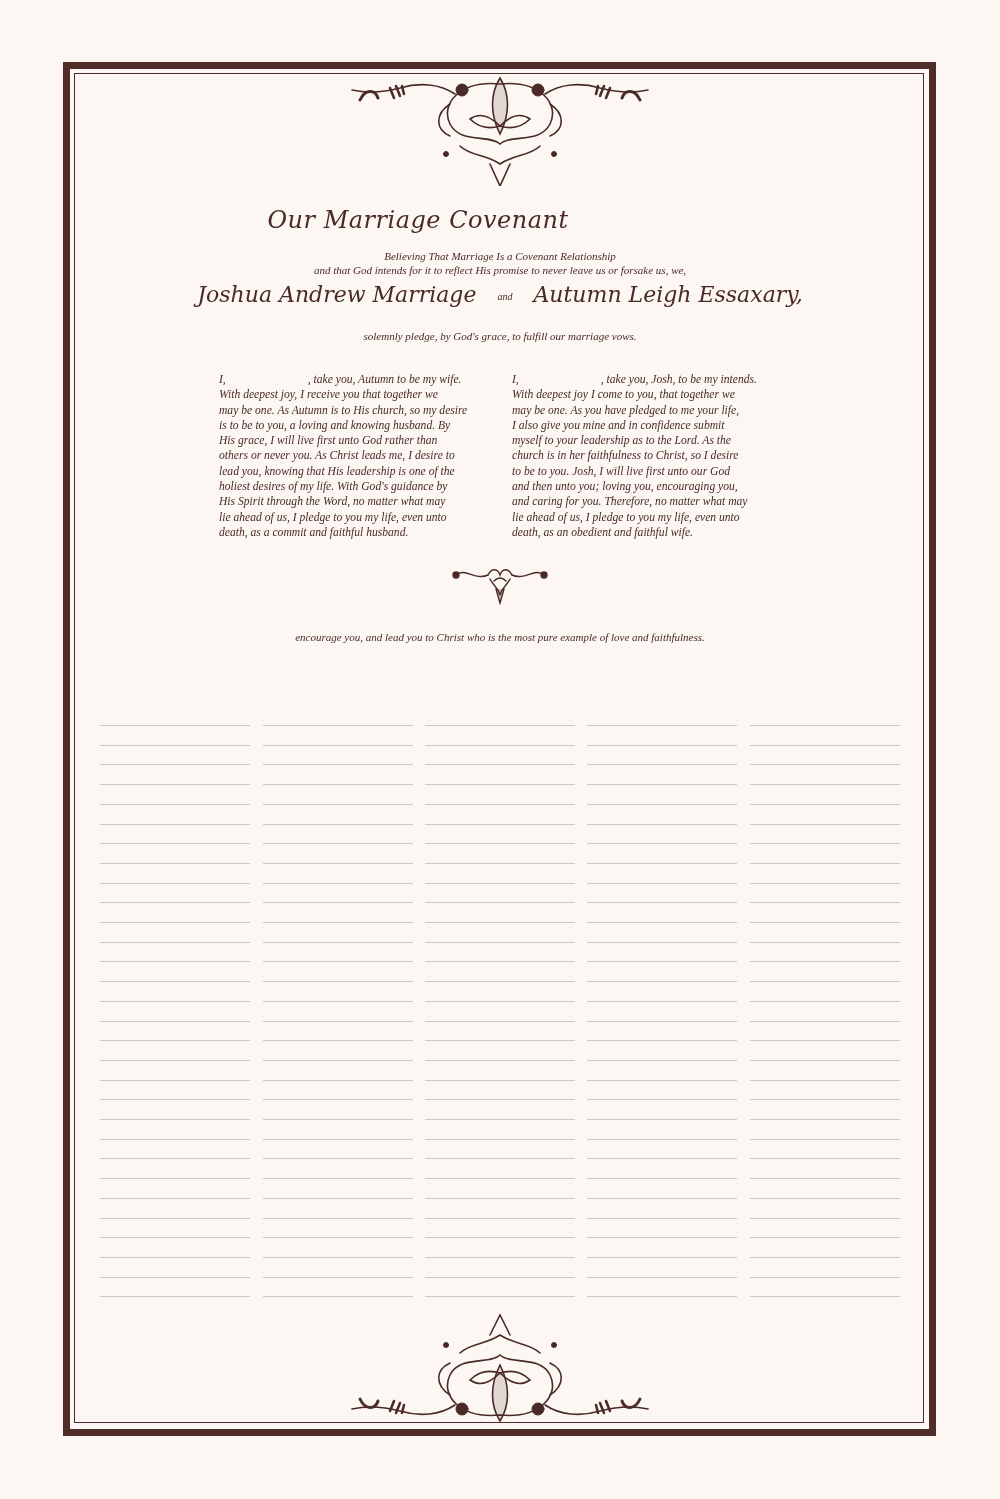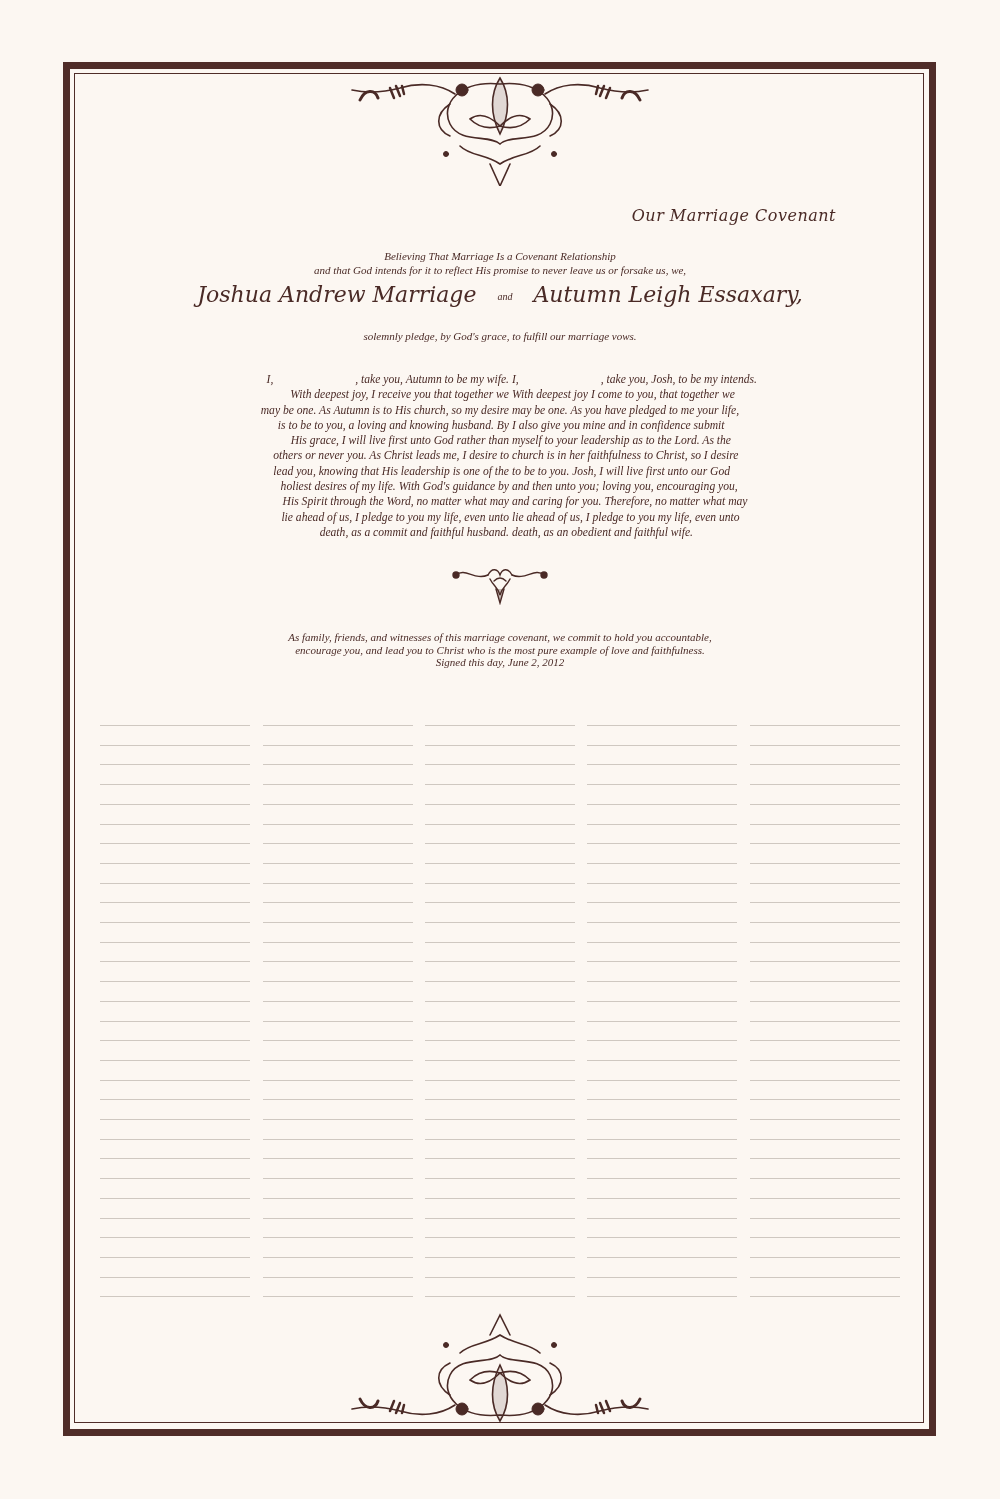--- a/index.html
+++ b/index.html
@@ -45,24 +45,24 @@
       left: 450px;
       top: 565px;
       width: 100px;
       height: 40px;
     }
     .title {
       position: absolute;
       top: 206px;
       left: 0;
       width: 836px;
-      text-align: right;
+      text-align: center;
       font-family: "DejaVu Serif", serif;
       font-style: italic;
-      font-size: 16px;
+      font-size: 24px;
       color: #4a2a26;
       letter-spacing: 0.5px;
     }
     .subtitle {
       position: absolute;
       left: 0;
       width: 1000px;
       text-align: center;
       font-family: "Liberation Serif", serif;
       font-style: italic;
@@ -102,21 +102,21 @@
     .vow {
       position: absolute;
       top: 372px;
       width: 290px;
       font-family: "Liberation Serif", serif;
       font-style: italic;
       font-size: 11.6px;
       line-height: 15.3px;
       color: #4a2a26;
     }
-    .vow-groom { left: 219px; text-align: right; }
+    .vow-groom { left: 219px; }
     .vow-bride { left: 512px; }
     .vow .line { display: block; white-space: nowrap; }
     .vow .blank { display: inline-block; width: 82px; }
     .witness {
       position: absolute;
       top: 631px;
       left: 0;
       width: 1000px;
       text-align: center;
       font-family: "Liberation Serif", serif;
@@ -226,23 +226,21 @@
     <path d="M6 10 C15 2 25 16 38 10"></path>
     <path d="M94 10 C85 2 75 16 62 10"></path>
     <path d="M38 10 C42 2 48 4 50 10 C52 4 58 2 62 10"></path>
     <path d="M40 14 C44 22 48 22 50 30 C52 22 56 22 60 14"></path>
     <path d="M46 24 L50 38 L54 24" fill="#4a2a26" fill-opacity="0.3"></path>
     <path d="M44 16 C48 12 52 12 56 16"></path>
   </svg>
 </div>
 
 <div class="witness">
-  <span>As family, friends, and witnesses of this marriage covenant, we commit to hold you accountable,</span>
   <span>encourage you, and lead you to Christ who is the most pure example of love and faithfulness.</span>
-  <span>Signed this day, June 2, 2012</span>
 </div>
 
 <div class="sig-grid" id="sig-grid">
     <div class="sig-col" style="left: 0px;">
       <div class="sig-line" style="top: 0px;"></div>
       <div class="sig-line" style="top: 19.7px;"></div>
       <div class="sig-line" style="top: 39.4px;"></div>
       <div class="sig-line" style="top: 59.1px;"></div>
       <div class="sig-line" style="top: 78.8px;"></div>
       <div class="sig-line" style="top: 98.5px;"></div>

